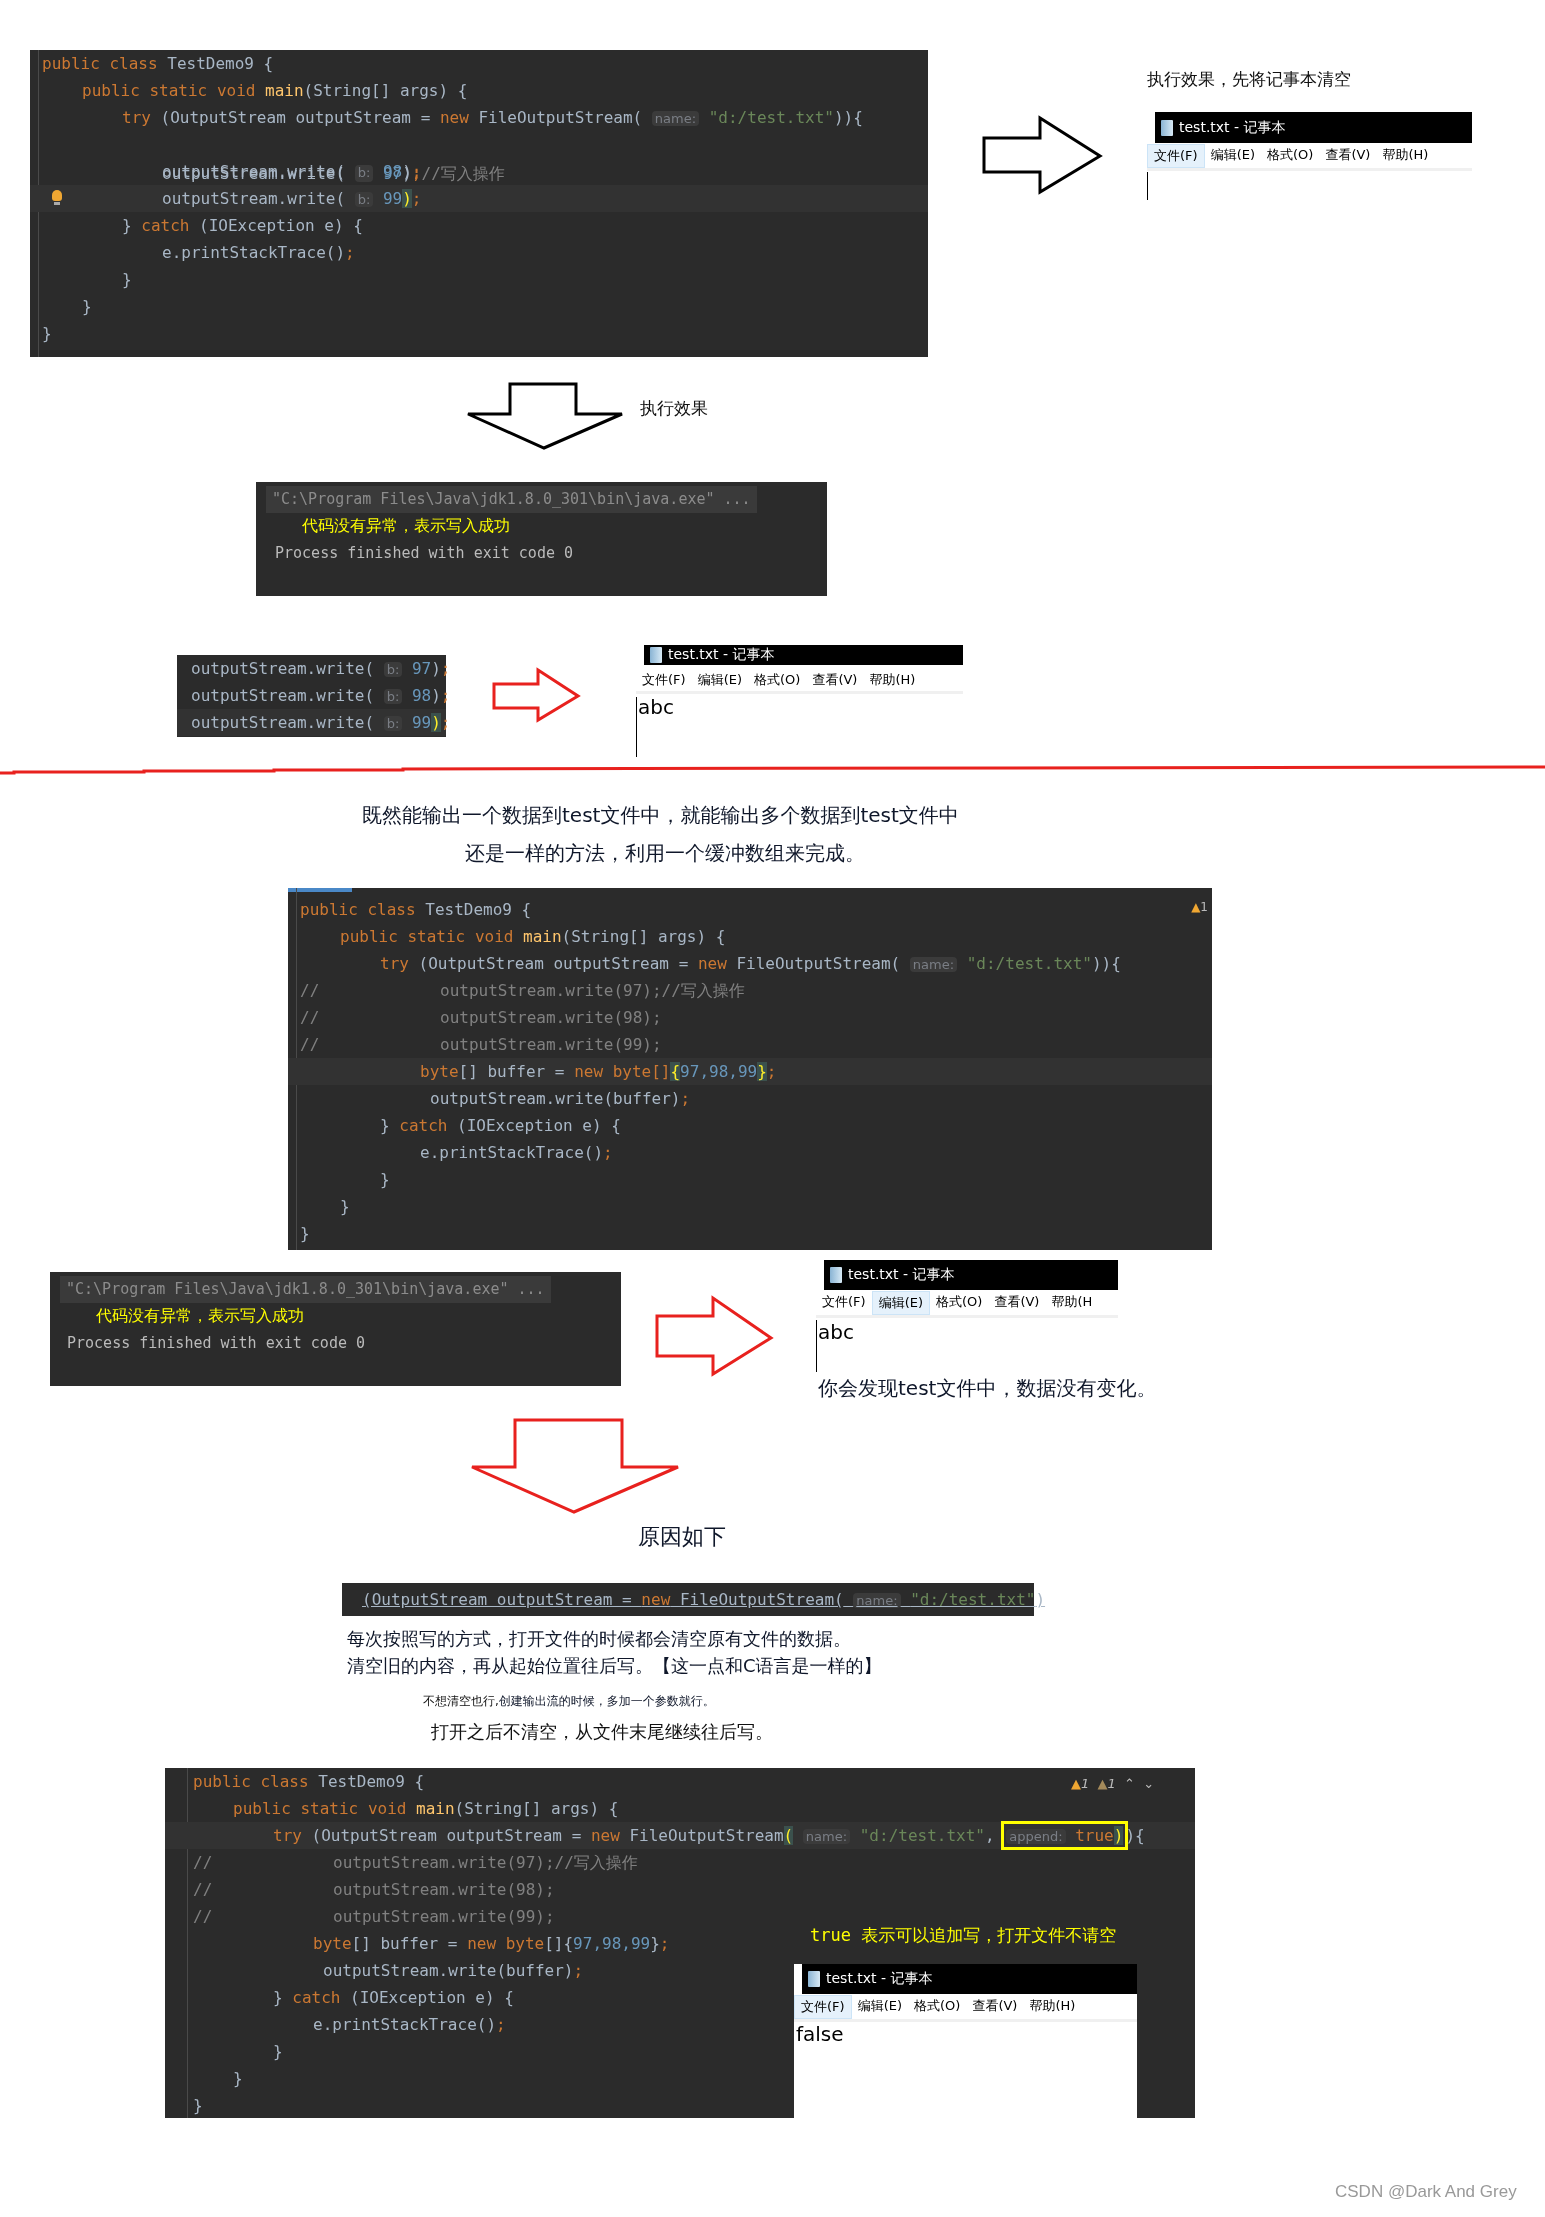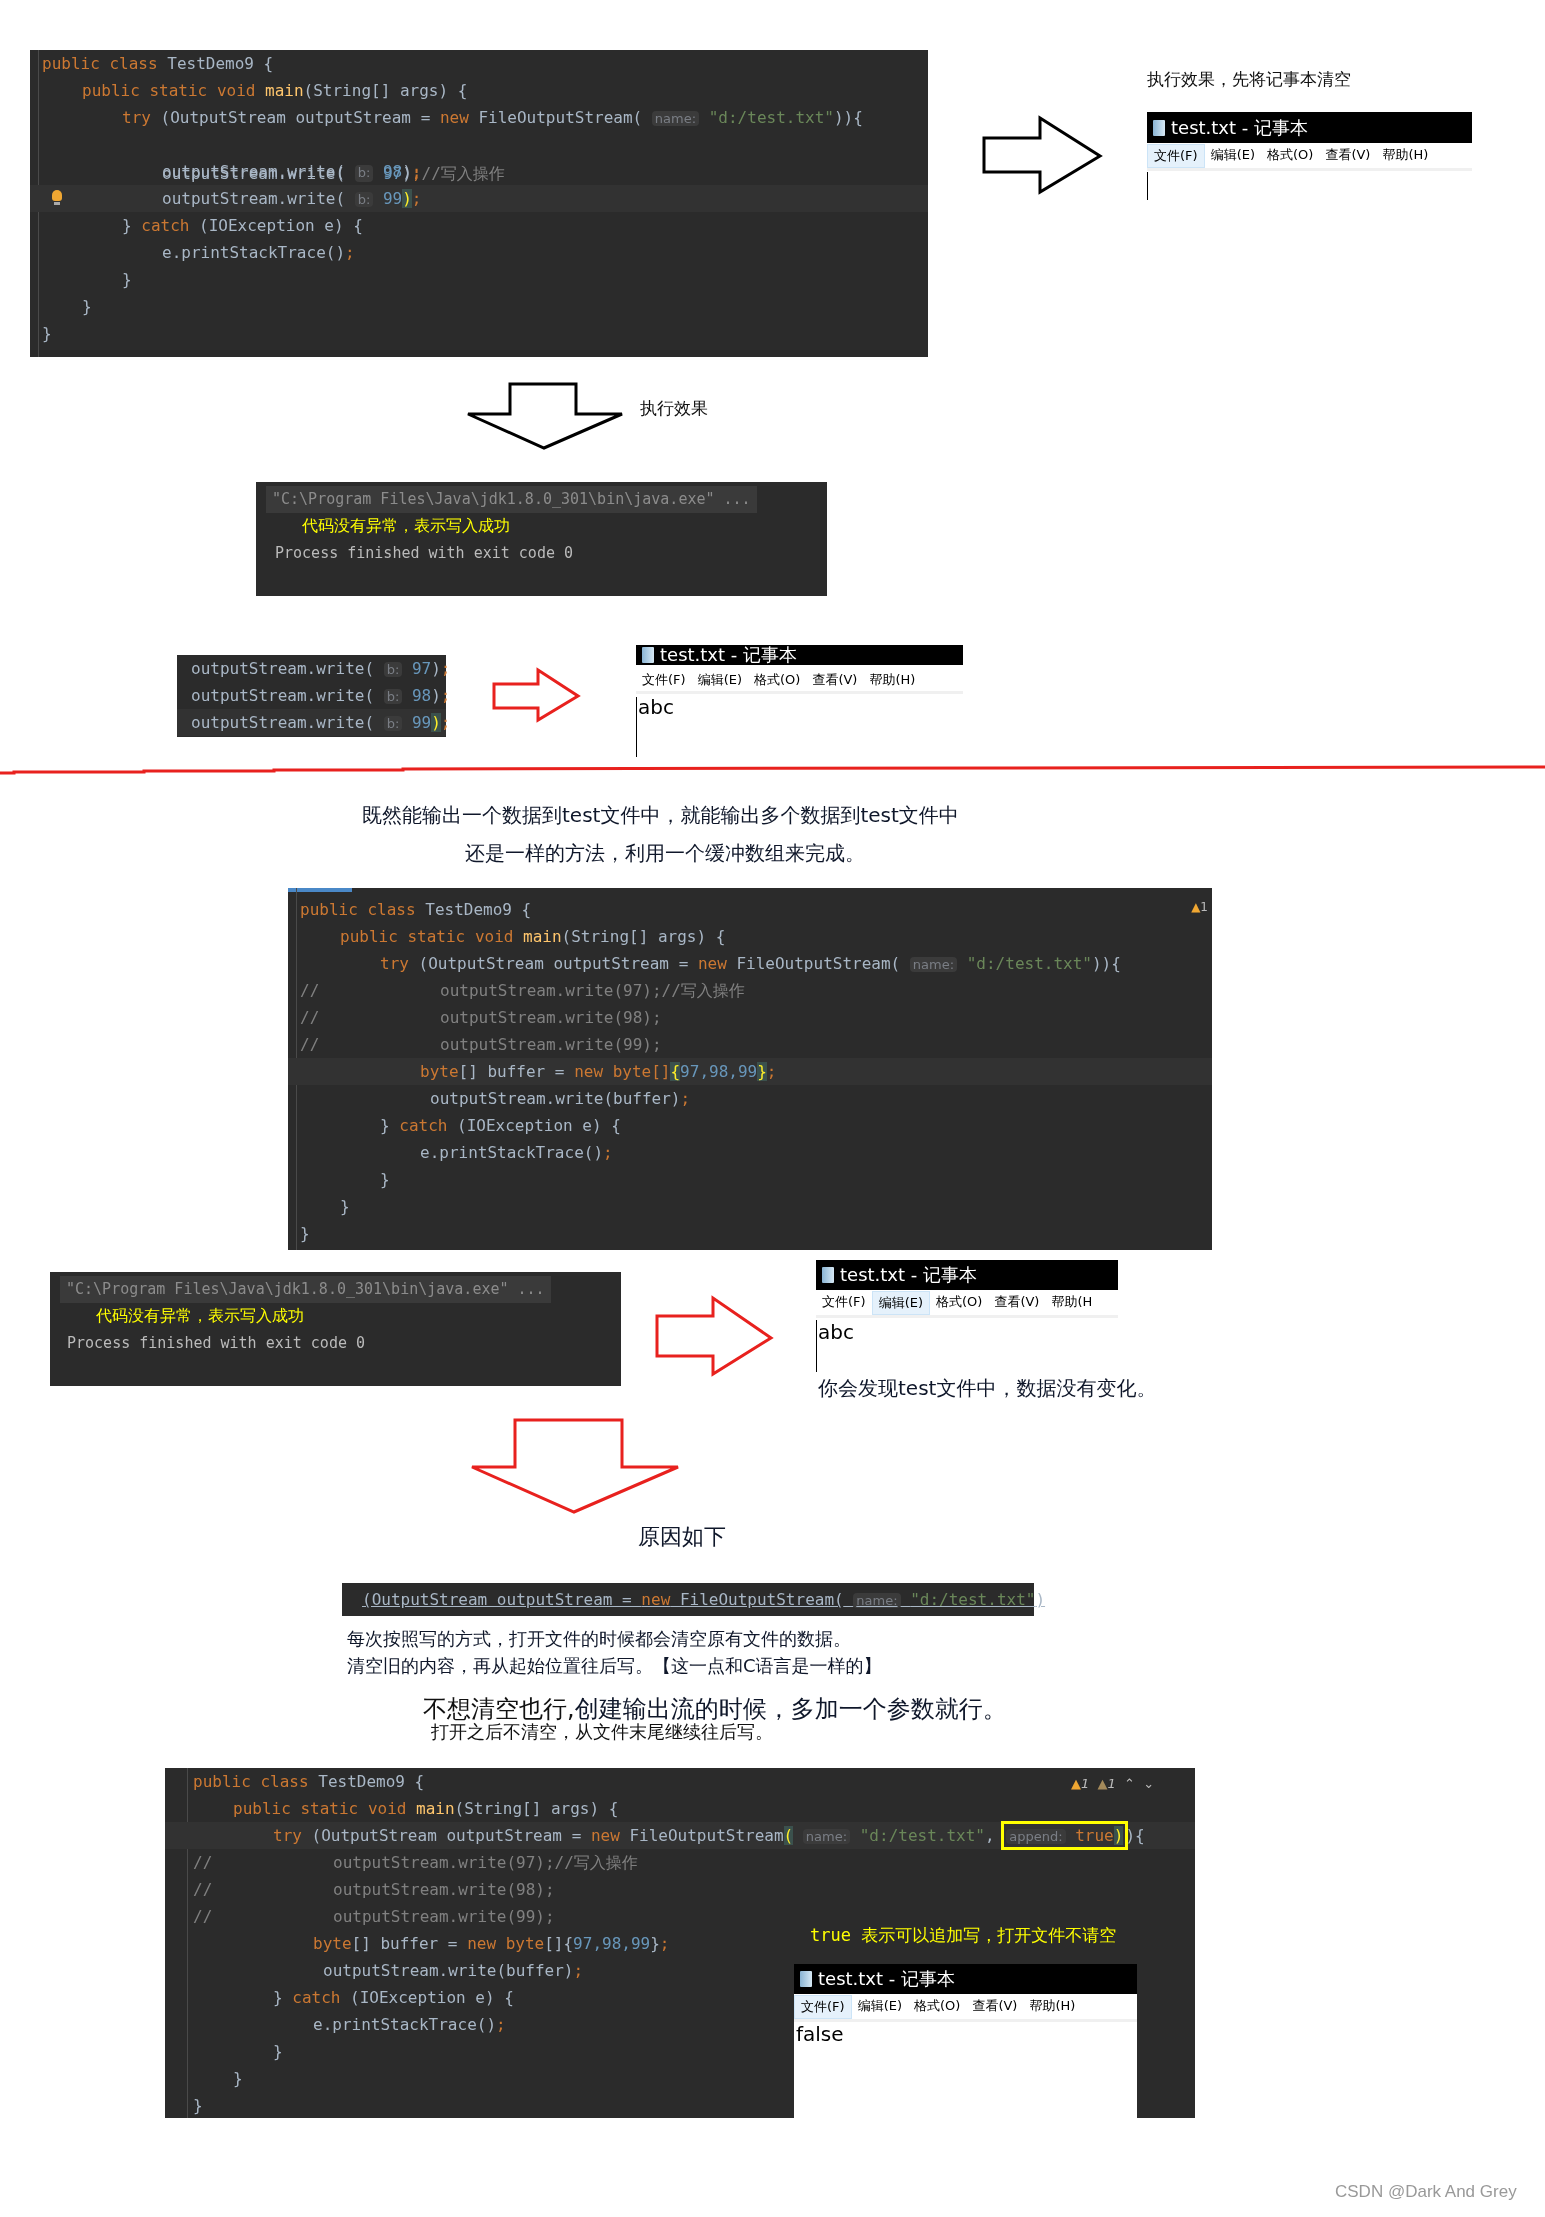--- a/index.html
+++ b/index.html
@@ -15,21 +15,21 @@
   .cm{color:#808080;}
   .semi{color:#cc7832;}
   .hint{background:#3b3b3b;color:#7a7e85;border-radius:4px;padding:0 3px;font-family:"DejaVu Sans","Liberation Sans",sans-serif;font-size:13px;}
   .brace-hl{background:#3b514d;color:#ffef28;}
   .gutter{position:absolute;left:8px;top:0;bottom:0;width:1px;background:#4a4a4a;}
   .console{background:#2b2b2b;font-family:"DejaVu Sans Mono","Liberation Mono",monospace;font-size:15px;color:#bbbbbb;}
   .console .cmd{background:#3a3a3a;color:#8c8c8c;position:absolute;height:27px;line-height:27px;padding:0 6px;}
   .console .yel{color:#ffff00;font-family:"DejaVu Sans","Liberation Sans",sans-serif;position:absolute;}
   .console .proc{position:absolute;}
   .np{background:#ffffff;font-family:"DejaVu Sans","Liberation Sans",sans-serif;}
-  .np .title{background:#000;color:#fff;position:absolute;left:0;right:0;top:0;font-size:18px;display:flex;align-items:center;}
+  .np .title{background:#000;color:#fff;position:absolute;left:8px;right:0;top:0;font-size:14px;display:flex;align-items:center;}
   .np .title .ico{width:12px;height:16px;background:linear-gradient(90deg,#8ab4d4,#d7e9f5);margin:0 6px 0 6px;border-radius:1px;}
   .np .menu{position:absolute;left:0;right:0;font-size:13px;color:#000;display:flex;background:#fff;border-bottom:3px solid #f0f0f0;}
   .np .menu span{padding:0 6px;line-height:22px;}
   .np .menu span.sel{background:#e5f1fb;border:1px solid #cce4f7;}
   .np .body{position:absolute;left:0;font-size:20px;color:#000;}
   .np .caret{position:absolute;left:0;width:1px;background:#000;}
   .note{position:absolute;font-size:18px;white-space:nowrap;}
   .red{color:#0f172a;}
   .blk{color:#111;}
   svg{position:absolute;overflow:visible;}
@@ -170,21 +170,21 @@
 <svg style="left:472px;top:1420px;" width="220" height="100">
   <polygon points="79,0 186,0 186,47 242,47 138,92 36,47 79,47" transform="translate(-36,0)" fill="#fff" stroke="#e8211e" stroke-width="3"></polygon>
 </svg>
 <div class="note red" style="left:638px;top:1522px;font-size:22px;">原因如下</div>
 
 <div class="abs code" style="left:342px;top:1583px;width:692px;height:33px;">
   <div class="line" style="top:3px;left:20px;text-decoration:underline;"><span>(OutputStream outputStream = </span><span class="kw">new</span><span> FileOutputStream(</span> <span class="hint">name:</span> <span class="str">"d:/test.txt"</span><span>)</span></div>
 </div>
 <div class="note red" style="left:347px;top:1627px;font-size:18px;">每次按照写的方式，打开文件的时候都会清空原有文件的数据。</div>
 <div class="note red" style="left:347px;top:1654px;font-size:18px;">清空旧的内容，再从起始位置往后写。【这一点和C语言是一样的】</div>
-<div class="note" style="left:423px;top:1693px;font-size:24px;"><span class="blk">不想清空也行,</span><span class="red">创建输出流的时候，多加一个参数就行。</span></div>
+<div class="note" style="left:423px;top:1693px;font-size:12px;"><span class="blk">不想清空也行,</span><span class="red">创建输出流的时候，多加一个参数就行。</span></div>
 <div class="note blk" style="left:431px;top:1720px;font-size:18px;">打开之后不清空，从文件末尾继续往后写。</div>
 
 <div class="abs code" style="left:165px;top:1768px;width:1030px;height:350px;">
   <div class="gutter" style="left:22px;"></div>
   <div class="abs" style="left:906px;top:8px;font-family:'DejaVu Sans',sans-serif;font-size:13px;color:#bbb;white-space:nowrap;font-style:italic;"><span style="color:#f0a732;">▲</span><span>1</span>&nbsp;&nbsp;<span style="color:#a58a5a;">▲</span><span>1</span>&nbsp;&nbsp;<span>⌃</span>&nbsp;&nbsp;<span>⌄</span></div>
   <div class="line" style="top:0;left:28px;"><span class="kw">public</span> <span class="kw">class</span> TestDemo9 {</div>
   <div class="line" style="top:27px;left:68px;"><span class="kw">public</span> <span class="kw">static</span> <span class="kw">void</span> <span class="fn">main</span>(String[] args) {</div>
   <div class="line hl" style="top:54px;left:0;right:0;padding-left:108px;"><span class="kw">try</span> (OutputStream outputStream = <span class="kw">new</span> FileOutputStream<span class="brace-hl">(</span> <span class="hint">name:</span> <span class="str">"d:/test.txt"</span>, <span style="outline:3px solid #ffff00;padding:2px 2px;"><span class="hint">append:</span> <span class="kw">true</span><span class="brace-hl">)</span></span><span>){</span></div>
   <div class="line cm" style="top:81px;left:28px;">//</div>
   <div class="line cm" style="top:81px;left:168px;"><span>outputStream.write(97);//写入操作</span></div>

